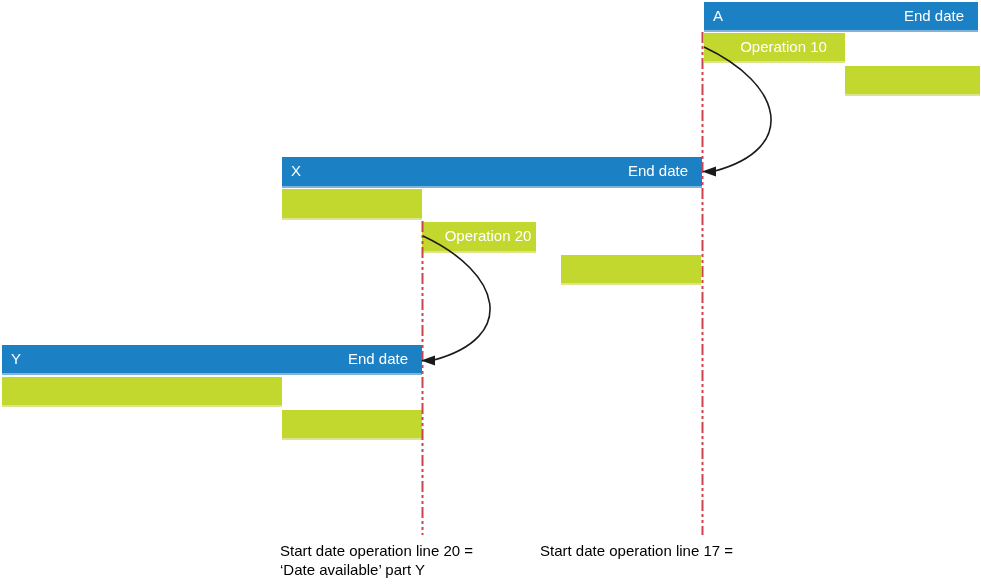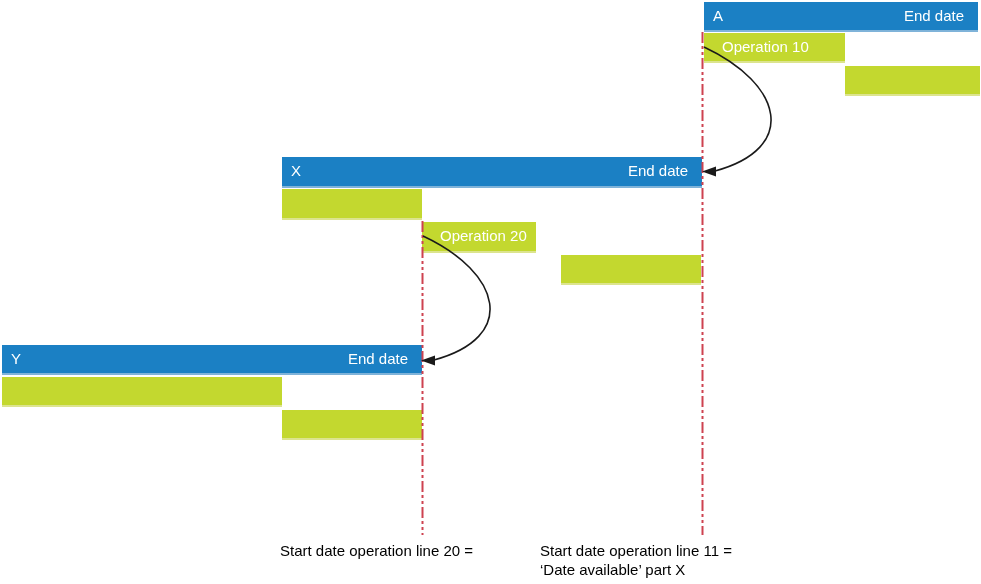--- a/index.html
+++ b/index.html
@@ -23,20 +23,21 @@
     display:flex;
     justify-content:space-between;
     align-items:center;
     padding:0 14px 2px 9px;
   }
   .bar.green{
     background:var(--bar-green);
     border-bottom:2px solid #dce48e;
     line-height:27px;
     padding-left:18px;
+    text-align:center;
   }
   .overlay{
     position:absolute;
     left:0;top:0;
     width:981px;height:584px;
     pointer-events:none;
     z-index:5;
   }
   .redline{
     stroke:var(--dashed-line-red);
@@ -99,19 +100,19 @@
 
     <path class="curve" d="M 704 47 C 783 84, 799 148, 715 171"></path>
     <polygon class="arrowhead" points="702,171.5 716,166.5 716,176.5"></polygon>
 
     <path class="curve" d="M 423 236 C 502 273, 518 337, 434 360"></path>
     <polygon class="arrowhead" points="421,360.5 435,355.5 435,365.5"></polygon>
   </svg>
 
   <div class="caption" style="left:280px;top:541px">
     <span>Start date operation line 20 =</span><br>
+    <span>‘Date available’ part Y</span>
   </div>
   <div class="caption" style="left:540px;top:541px">
-    <span>Start date operation line 11 =</span><br>
-    <span>‘Date available’ part X</span>
+    <span>Start date operation line 17 =</span><br>
   </div>
 
 </div>
 
 </body></html>

